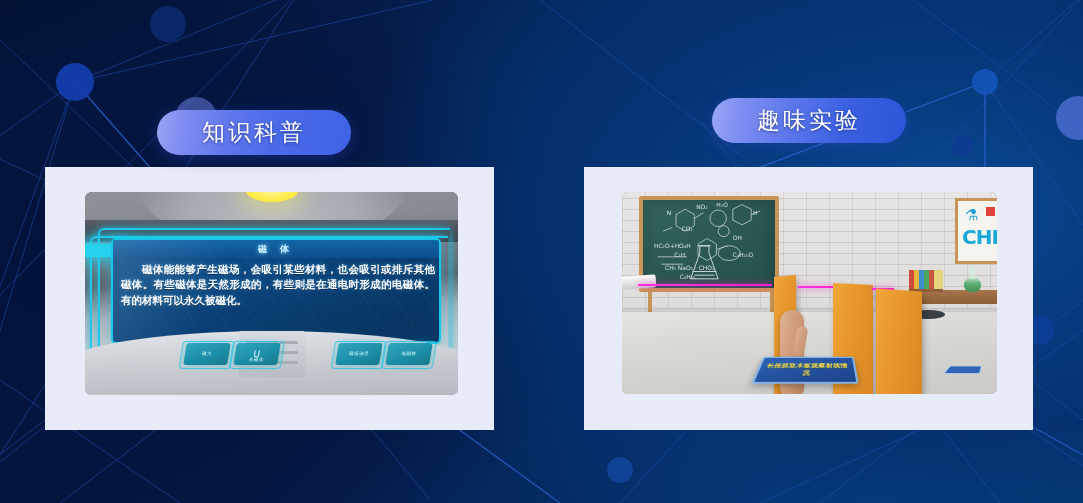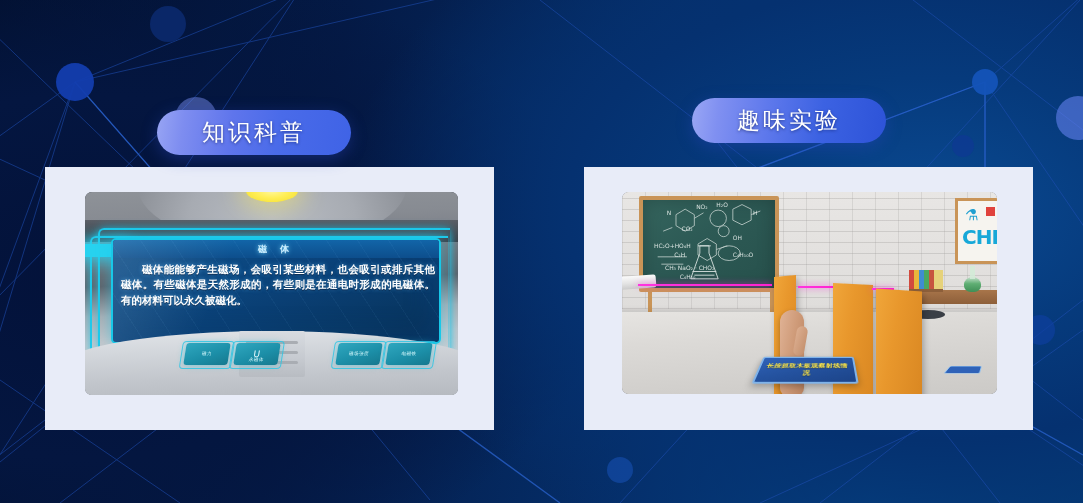--- a/index.html
+++ b/index.html
@@ -29,21 +29,21 @@
     text-shadow:0 1px 3px rgba(10,20,70,.55);
     z-index:5;
   }
   #pill-left {
     left:157px; top:98px; width:194px;
     background:linear-gradient(98deg,#98a5f4 0%,#7e8df0 14%,#5f75ec 38%,#4a6be9 62%,#3f63e6 100%);
     box-shadow:0 4px 16px rgba(40,70,190,.40);
     margin-top:12px;
   }
   #pill-right {
-    left:692px; top:98px; width:194px;
+    left:712px; top:98px; width:194px;
     background:linear-gradient(98deg,#9aa7f5 0%,#8090f1 14%,#5f79ec 38%,#3c62e2 66%,#2d53d8 100%);
     box-shadow:0 4px 16px rgba(40,70,190,.40);
   }
 
   
   .card { position:absolute; background:#e8ecf8; z-index:4; }
   #card-left  { left:45px;  top:167px; width:449px; height:263px; }
   #card-right { left:584px; top:167px; width:449px; height:263px; }
 
   .photo {

